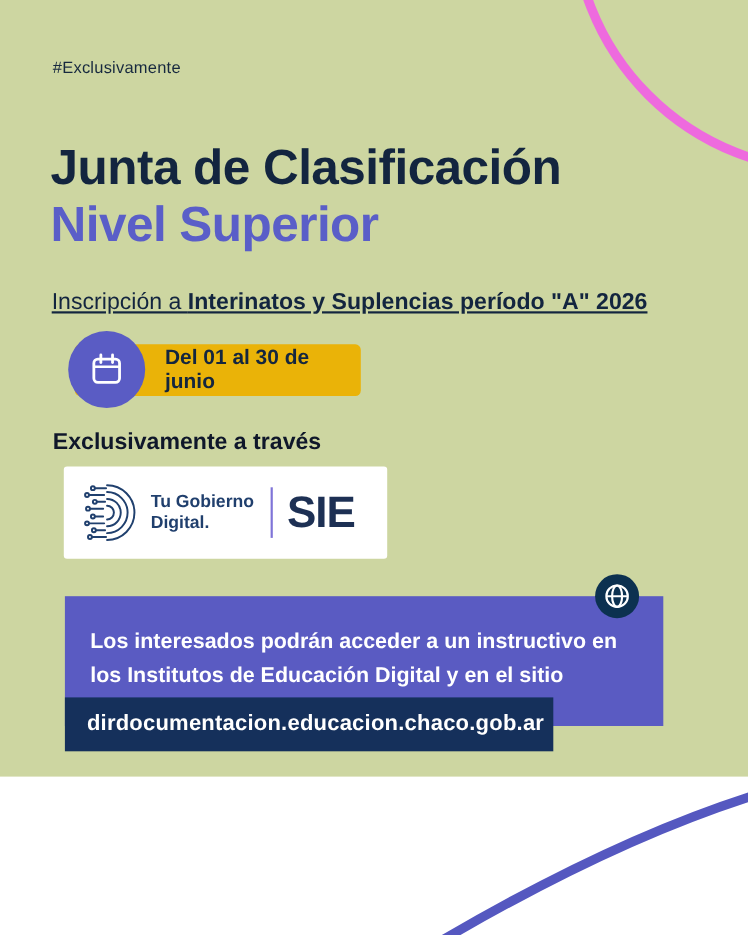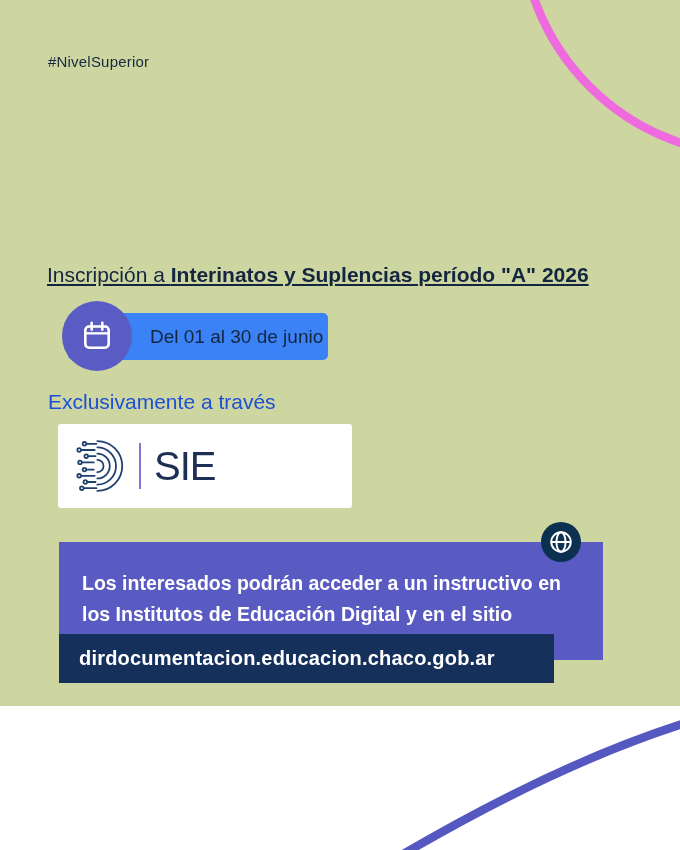--- a/index.html
+++ b/index.html
@@ -16,67 +16,69 @@
   }
   .title{ position:absolute; left:46px; top:126px; line-height:52px; font-weight:800; letter-spacing:-.5px;}
   .title .l1{ font-size:45px; color:#13253f; }
   .title .l2{ font-size:45px; color:#5a5ec8; }
   .subtitle{ position:absolute; left:47px; top:263px; font-size:21px; color:#13253f;text-decoration:underline; }
   .subtitle .bold{ font-weight:700; }
 
   .date-badge{ position:absolute; left:62px; top:301px; width:280px; height:70px; }
   .date-pill{
     position:absolute; left:6px; top:12px; width:260px; height:47px;
-    background:#3b82f6; border-radius:5px;
+    background:#eab308; border-radius:5px;
     display:flex; align-items:center; padding-left:82px;
-    font-size:19px; font-weight:400; color:#14263f;
+    font-size:19px; font-weight:700; color:#14263f;
   }
   .date-circle{
     position:absolute; left:0; top:0; width:70px; height:70px; border-radius:50%;
     background:#5a5cc4; display:flex; align-items:center; justify-content:center;
   }
-  .channel-label{ position:absolute; left:48px; top:390px; font-size:21px; font-weight:400; color:#1d4ed8; }
+  .channel-label{ position:absolute; left:48px; top:390px; font-size:21px; font-weight:700; color:#0f172a; }
 
   .platform-box{
     position:absolute; left:58px; top:424px; width:294px; height:84px;
     background:#ffffff; border-radius:3px;
     display:flex; align-items:center; padding-left:18px;
   }
   .brand-text{ margin-left:13px; font-size:16px; line-height:19px; font-weight:800; color:#203f6d; }
   .platform-divider{ width:2px; height:46px; background:#7f74d8; margin-left:15px; }
-  .sie-text{ margin-left:13px; font-size:40px; font-weight:400; letter-spacing:-1px; color:#1d3054; }
+  .sie-text{ margin-left:13px; font-size:40px; font-weight:700; letter-spacing:-1px; color:#1d3054; }
 
   .notice-banner{
     position:absolute; left:59px; top:542px; width:544px; height:118px;
     background:#5a5bc2; color:#ffffff;
     padding:26px 10px 0 23px; font-size:19.5px; font-weight:700; line-height:31px;
   }
   .globe-badge{
     position:absolute; left:541px; top:522px; width:40px; height:40px; border-radius:50%;
     background:#0c3150; display:flex; align-items:center; justify-content:center; z-index:6;
   }
   .url-bar{
-    position:absolute; left:59px; top:634px; width:495px; height:49px;
+    position:absolute; left:59px; top:634px; width:444px; height:49px;
     background:#15305b; color:#ffffff; z-index:5;
     display:flex; align-items:center; padding-left:20px;
     font-size:20px; font-weight:700; letter-spacing:.2px;
   }
 
   .footer{ position:absolute; left:0; top:706px; width:680px; height:144px; background:#ffffff; }
 
   .decor{ position:absolute; left:0; top:0; width:680px; height:850px; pointer-events:none; z-index:30; }
 </style>
 </head>
 <body>
 
 <div class="poster">
 
-  <div class="hashtag">#NivelSuperior</div>
+  <div class="hashtag">#Exclusivamente</div>
 
   <div class="title">
+    <div class="l1">Junta de Clasificación</div>
+    <div class="l2">Nivel Superior</div>
   </div>
 
   <div class="subtitle">
     <span>Inscripción a </span><span class="bold">Interinatos y Suplencias período "A" 2026</span>
   </div>
 
   <div class="date-badge">
     <div class="date-pill">Del 01 al 30 de junio</div>
     <div class="date-circle">
       <svg width="34" height="34" viewBox="0 0 32 32" fill="none">
@@ -106,20 +108,24 @@
         <circle cx="4.5" cy="29" r="2"></circle>
       <line x1="12" y1="37" x2="20" y2="37"></line>
         <circle cx="9.5" cy="37" r="2"></circle>
       <line x1="6" y1="44" x2="21" y2="44"></line>
         <circle cx="3.5" cy="44" r="2"></circle>
       <line x1="13" y1="51" x2="22" y2="51"></line>
         <circle cx="10.5" cy="51" r="2"></circle>
       <line x1="9" y1="58" x2="23" y2="58"></line>
         <circle cx="6.5" cy="58" r="2"></circle>
     </svg>
+    <div class="brand-text">
+      <div>Tu Gobierno</div>
+      <div>Digital.</div>
+    </div>
     <div class="platform-divider"></div>
     <div class="sie-text">SIE</div>
   </div>
 
   <div class="notice-banner">
     <div>Los interesados podrán acceder a un instructivo en</div>
     <div>los Institutos de Educación Digital y en el sitio</div>
   </div>
 
   <div class="globe-badge">

